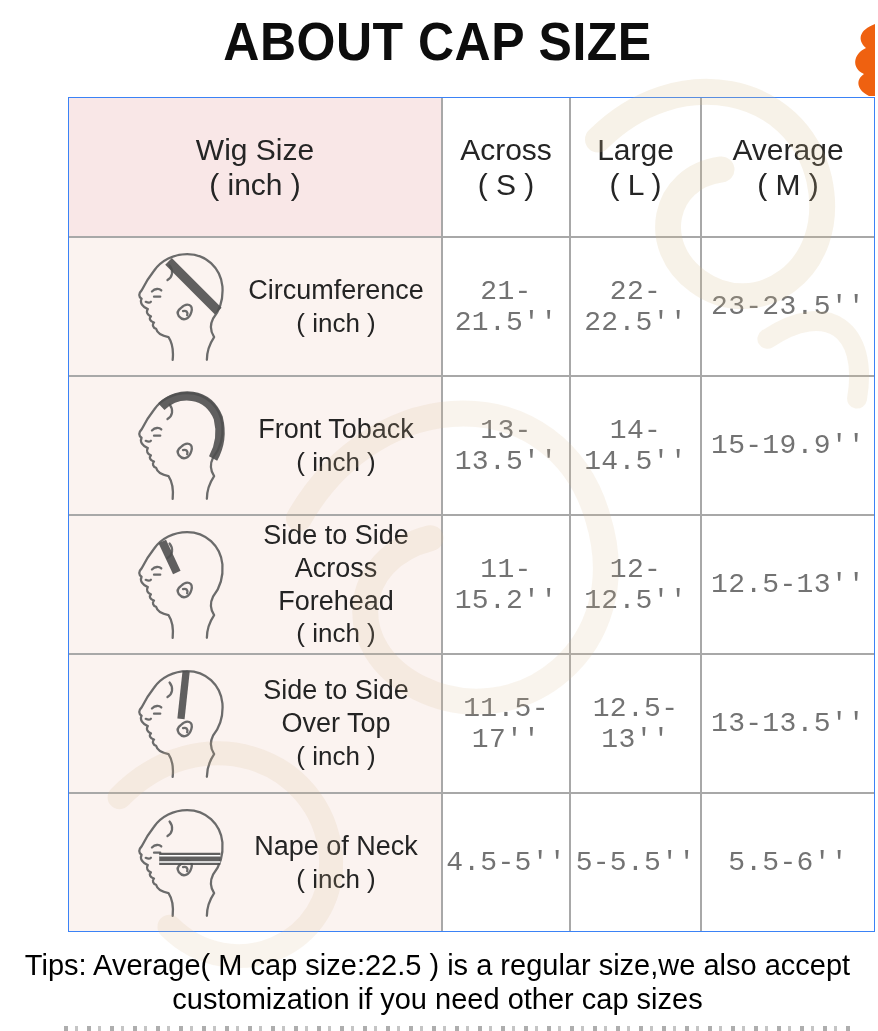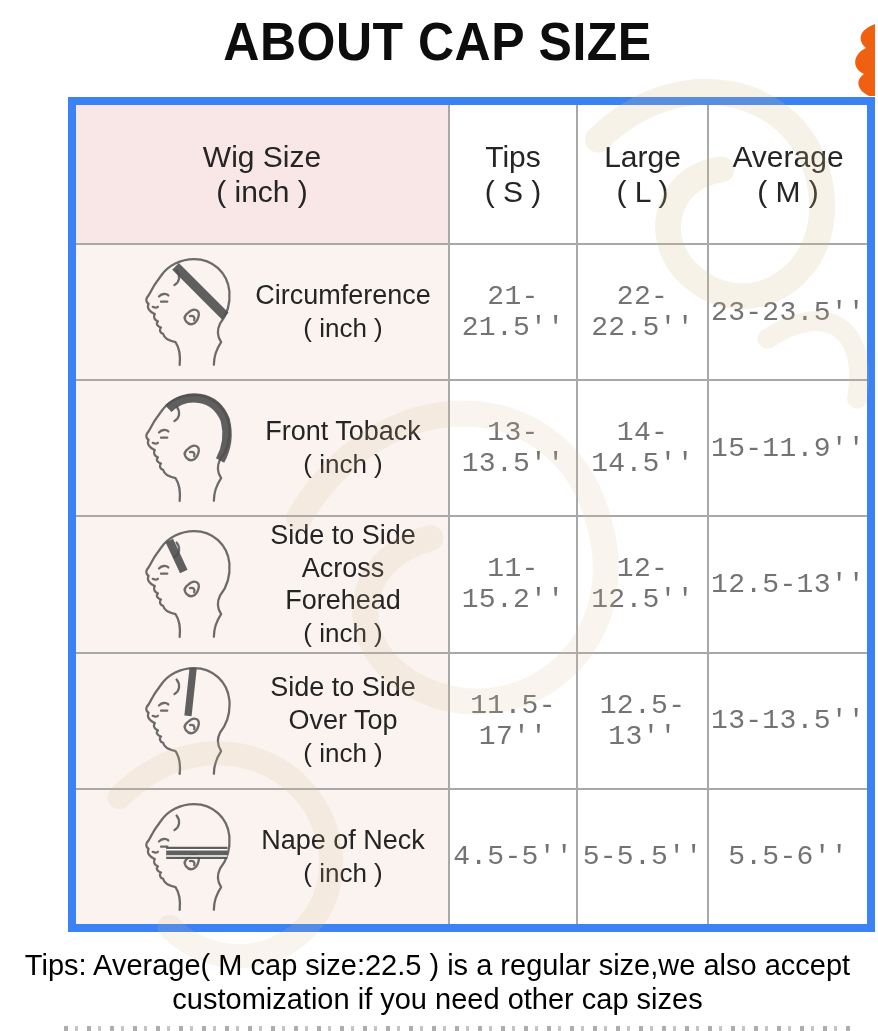--- a/index.html
+++ b/index.html
@@ -16,21 +16,21 @@
     text-align:center; font-size:50px; font-weight:800; color:#0d0d0d;
     letter-spacing:0.5px; transform:scaleY(1.08); transform-origin:top center;
   }
 
   
   #logo-frag { position:absolute; top:24px; right:0; width:26px; height:72px; }
 
   
   #cap-table {
     position:absolute; left:68px; top:97px; width:807px; height:835px;
-    border:8px solid #3b82f6; background:#ffffff;
+    border:1px solid #3b82f6; background:#ffffff;
     display:grid;
     grid-template-columns:372px 128px 131px 1fr;
     grid-template-rows:138px repeat(5, 1fr);
   }
   .cell {
     display:flex; align-items:center; justify-content:center;
     text-align:center; border-left:2px solid #a8a8a8; border-top:2px solid #a8a8a8;
     background:#ffffff; overflow:hidden;
   }
   .cell.c0 { border-left:none; }
@@ -89,21 +89,21 @@
   <div id="title">ABOUT CAP SIZE</div>
 
   <svg id="logo-frag" viewBox="0 0 26 72">
     <path d="M26 0 C10 6 8 16 17 24 C4 30 2 44 15 50 C6 56 8 66 20 72 L26 72 Z" fill="#ef6110"></path>
   </svg>
 
   <div id="cap-table">
 
     <div class="cell head r0 c0 prewrap">Wig Size
 ( inch )</div>
-    <div class="cell head r0 c1 prewrap">Tips
+    <div class="cell head r0 c1 prewrap">Across
 ( S )</div>
     <div class="cell head r0 c3 prewrap">Large
 ( L )</div>
     <div class="cell head r0 c2 prewrap">Average
 ( M )</div>
 
     <div class="cell c0">
       <span class="iconbox">
         <svg viewBox="0 0 110 110">
             <use href="#head-shape"></use>
@@ -137,21 +137,21 @@
         <span class="unit">( inch )</span>
       </span>
     </div>
     <div class="cell c1">
         <span class="value">13-13.5''</span>
       </div>
     <div class="cell c2">
         <span class="value">14-14.5''</span>
       </div>
     <div class="cell c3">
-        <span class="value">15-11.9''</span>
+        <span class="value">15-19.9''</span>
       </div>
 
     <div class="cell c0">
       <span class="iconbox">
         <svg viewBox="0 0 110 110">
             <use href="#head-shape"></use>
             <path class="band" d="M36 13 L50 43" stroke-width="8"></path>
           </svg>
       </span>
       <span class="labelbox">

